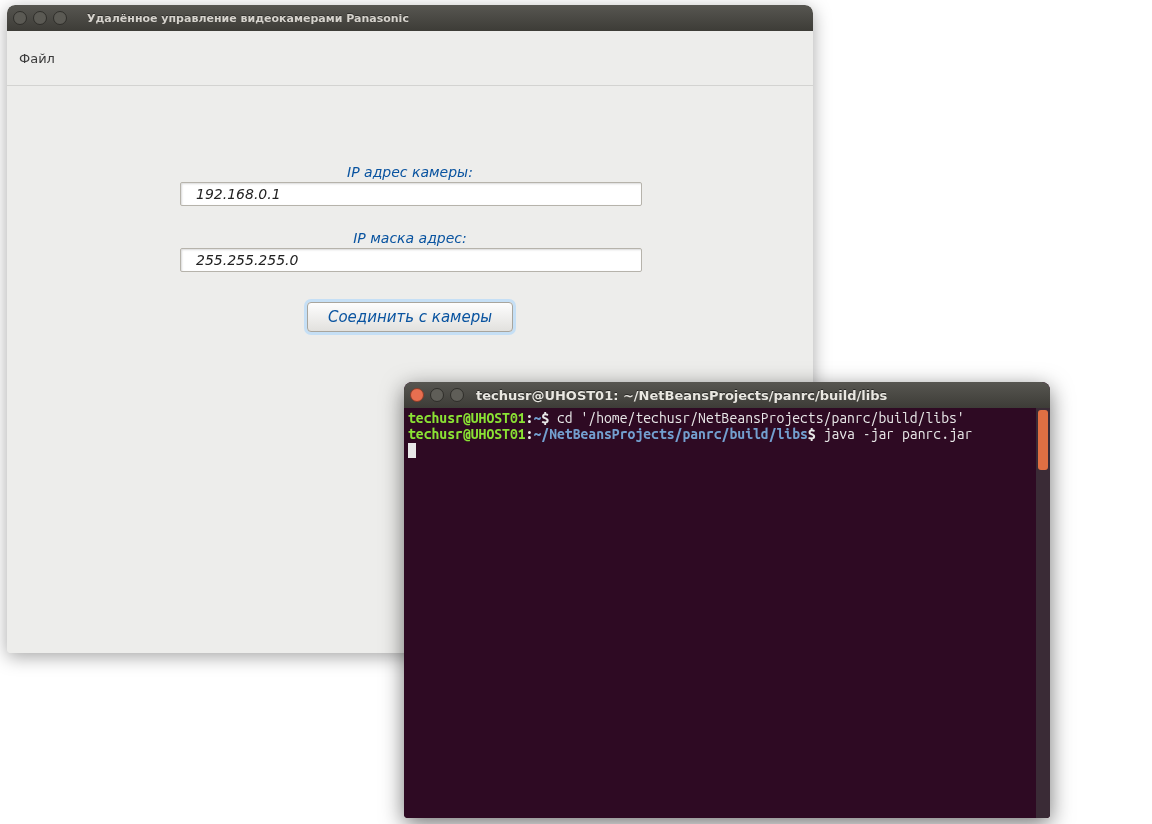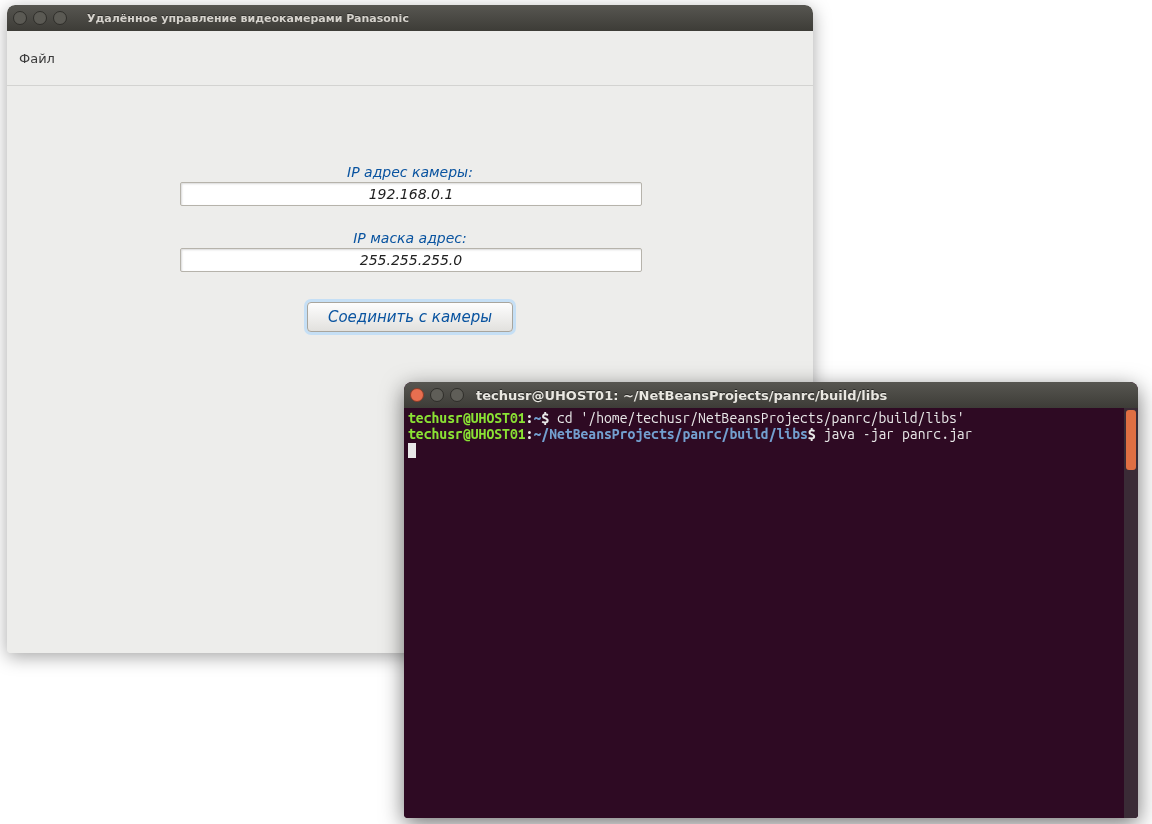--- a/index.html
+++ b/index.html
@@ -96,42 +96,42 @@
     padding: 0 15px;
     font-family: Verdana, "DejaVu Sans", sans-serif;
     font-size: 14px;
     font-style: italic;
     color: #222;
     background: #ffffff;
     border: 1px solid #b6b3ab;
     border-radius: 2px;
     box-shadow: inset 1px 1px 2px rgba(0,0,0,0.15);
     outline: none;
-    text-align: center;
+    text-align: left;
   }
   .connect-btn {
     margin-top: 30px;
     padding: 5px 20px;
     font-family: Verdana, "DejaVu Sans", sans-serif;
     font-size: 15px;
     font-style: italic;
     color: #0a54a0;
     background: linear-gradient(to bottom, #fdfdfd 0%, #e2e1de 100%);
     border: 1px solid #a8a59d;
     border-radius: 4px;
     box-shadow: 0 0 0 3px #c5dff5, 0 1px 1px rgba(0,0,0,0.1);
     cursor: pointer;
   }
 
   
   .term-window {
     position: absolute;
     left: 404px;
     top: 382px;
-    width: 734px;
+    width: 646px;
     height: 436px;
     border-radius: 8px 8px 4px 4px;
     box-shadow: 0 6px 22px rgba(0,0,0,0.55);
     overflow: hidden;
     background: #300a24;
   }
   .term-titlebar {
     height: 26px;
     background: linear-gradient(to bottom, #575651 0%, #3d3c37 100%);
     display: flex;

